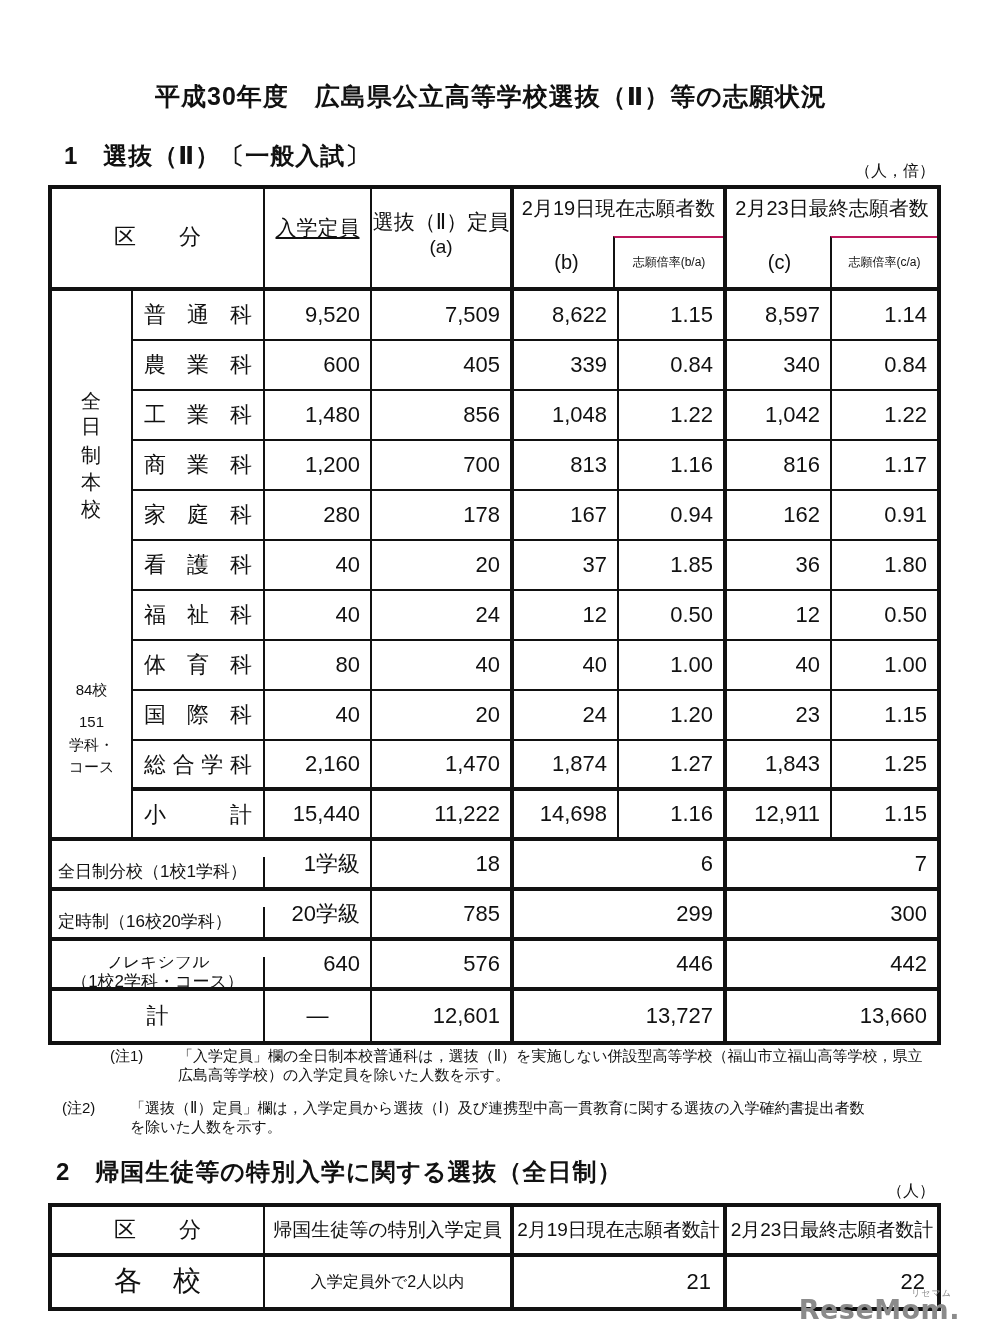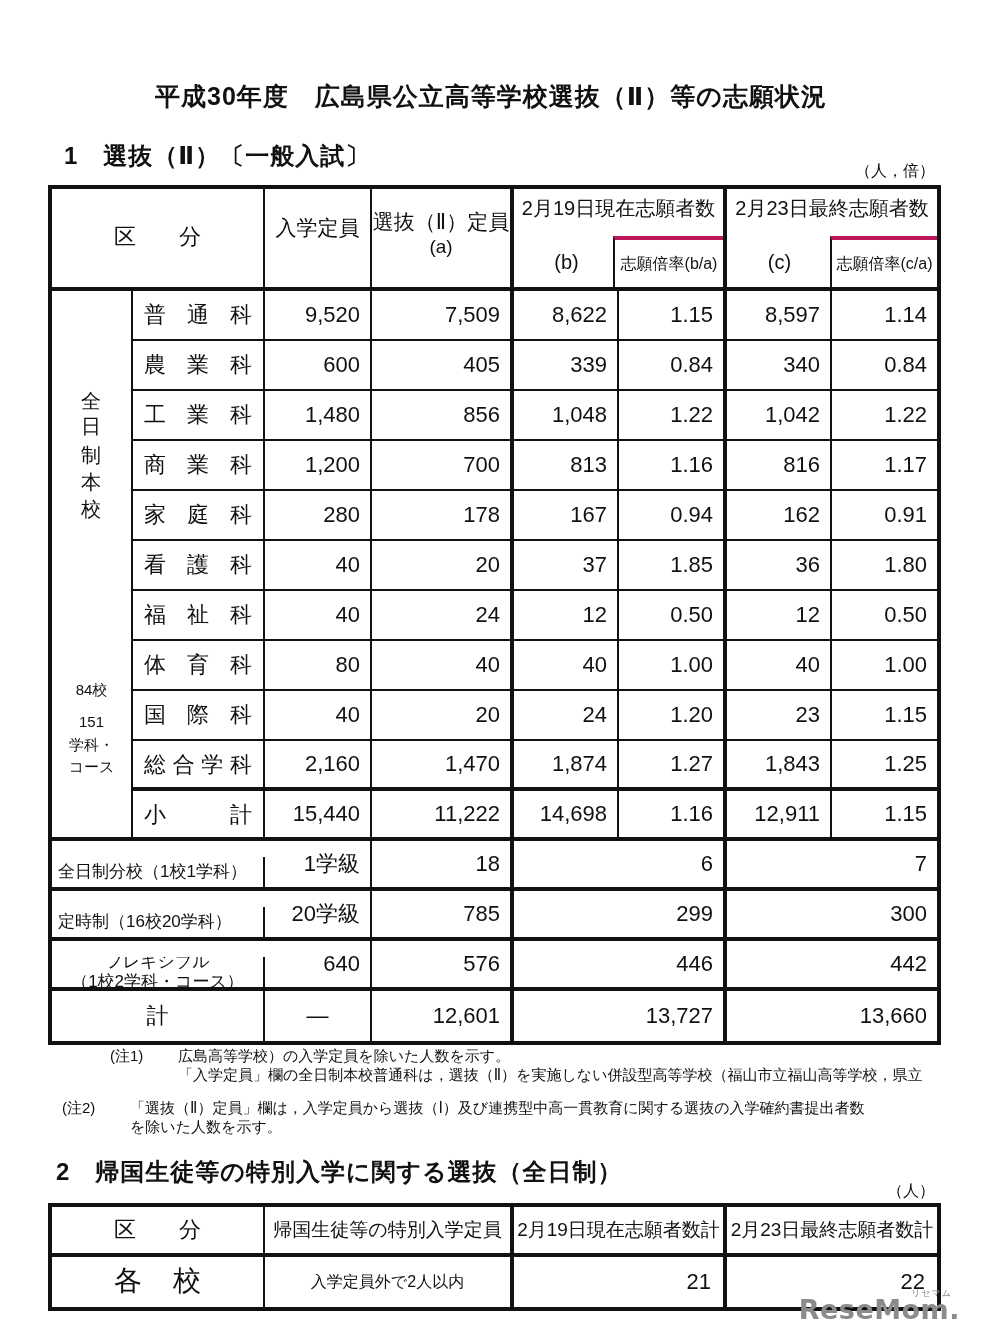--- a/index.html
+++ b/index.html
@@ -26,33 +26,33 @@
      display:flex;align-items:center;font-size:22px;line-height:1.2;overflow:hidden;}
   .tR{border-right-width:4px;}
   .tB{border-bottom-width:4px;}
   .noR{border-right:none;}
   .noB{border-bottom:none;}
 
   
   .h{border-bottom-width:4px;}
   .hdiv{grid-column:1/3;grid-row:1;display:block;line-height:96px;font-size:22px;
         text-align:justify;text-align-last:justify;padding:0 62px;}
-  .hcap{grid-column:3;grid-row:1;justify-content:center;padding-bottom:20px;font-size:21px;}
+  .hcap{grid-column:3;grid-row:1;justify-content:center;padding-bottom:20px;font-size:21px;text-decoration:underline;}
   .hquota{grid-column:4;grid-row:1;flex-direction:column;justify-content:center;
           padding-bottom:8px;font-size:21px;}
   .hquota .sub{font-size:19px;margin-top:2px;}
   .hgroup{position:relative;display:block;}
   .gb{grid-column:5/7;grid-row:1;}
   .gc{grid-column:7/9;grid-row:1;}
   .gtitle{padding-top:7px;text-align:center;font-size:20px;white-space:nowrap;}
   .gleft{position:absolute;left:0;top:47px;bottom:0;width:105px;display:flex;
          align-items:center;justify-content:center;font-size:20px;}
   .gbox{position:absolute;right:0;top:47px;bottom:0;border-left:2px solid #111;
-        border-top:4px solid #be185d;display:flex;align-items:center;justify-content:center;
-        font-size:16px;white-space:nowrap;}
+        border-top:2px solid #be185d;display:flex;align-items:center;justify-content:center;
+        font-size:12px;white-space:nowrap;}
   .gb .gbox{width:108px;}
   .gc .gbox{width:105px;}
 
   
   .flabel{grid-column:1;grid-row:2/span 11;position:relative;border-bottom-width:4px;}
   .vtext{position:absolute;left:50%;top:84px;transform:translateX(-50%);
          writing-mode:vertical-rl;font-size:20px;letter-spacing:27px;line-height:1;}
   .schools{position:absolute;top:390px;left:0;width:100%;text-align:center;font-size:15px;}
   .depts{position:absolute;top:420px;left:0;width:100%;text-align:center;font-size:15px;
          line-height:1.5;white-space:pre-line;}
@@ -240,22 +240,22 @@
     <div class="c tlabel noB">計</div>
     <div class="c dash noB">―</div>
     <div class="c num tR noB">12,601</div>
     <div class="c num span2b tR noB">13,727</div>
     <div class="c num span2c noR noB">13,660</div>
   </div>
 
   <div class="note note1">
     <div class="nlabel">(注1)</div>
     <div class="ntext">
+      <div>「入学定員」欄の全日制本校普通科は，選抜（Ⅱ）を実施しない併設型高等学校（福山市立福山高等学校，県立</div>
       <div>広島高等学校）の入学定員を除いた人数を示す。</div>
-      <div>「入学定員」欄の全日制本校普通科は，選抜（Ⅱ）を実施しない併設型高等学校（福山市立福山高等学校，県立</div>
     </div>
   </div>
   <div class="note note2">
     <div class="nlabel">(注2)</div>
     <div class="ntext">
       <div>「選抜（Ⅱ）定員」欄は，入学定員から選抜（Ⅰ）及び連携型中高一貫教育に関する選抜の入学確約書提出者数</div>
       <div>を除いた人数を示す。</div>
     </div>
   </div>
 

